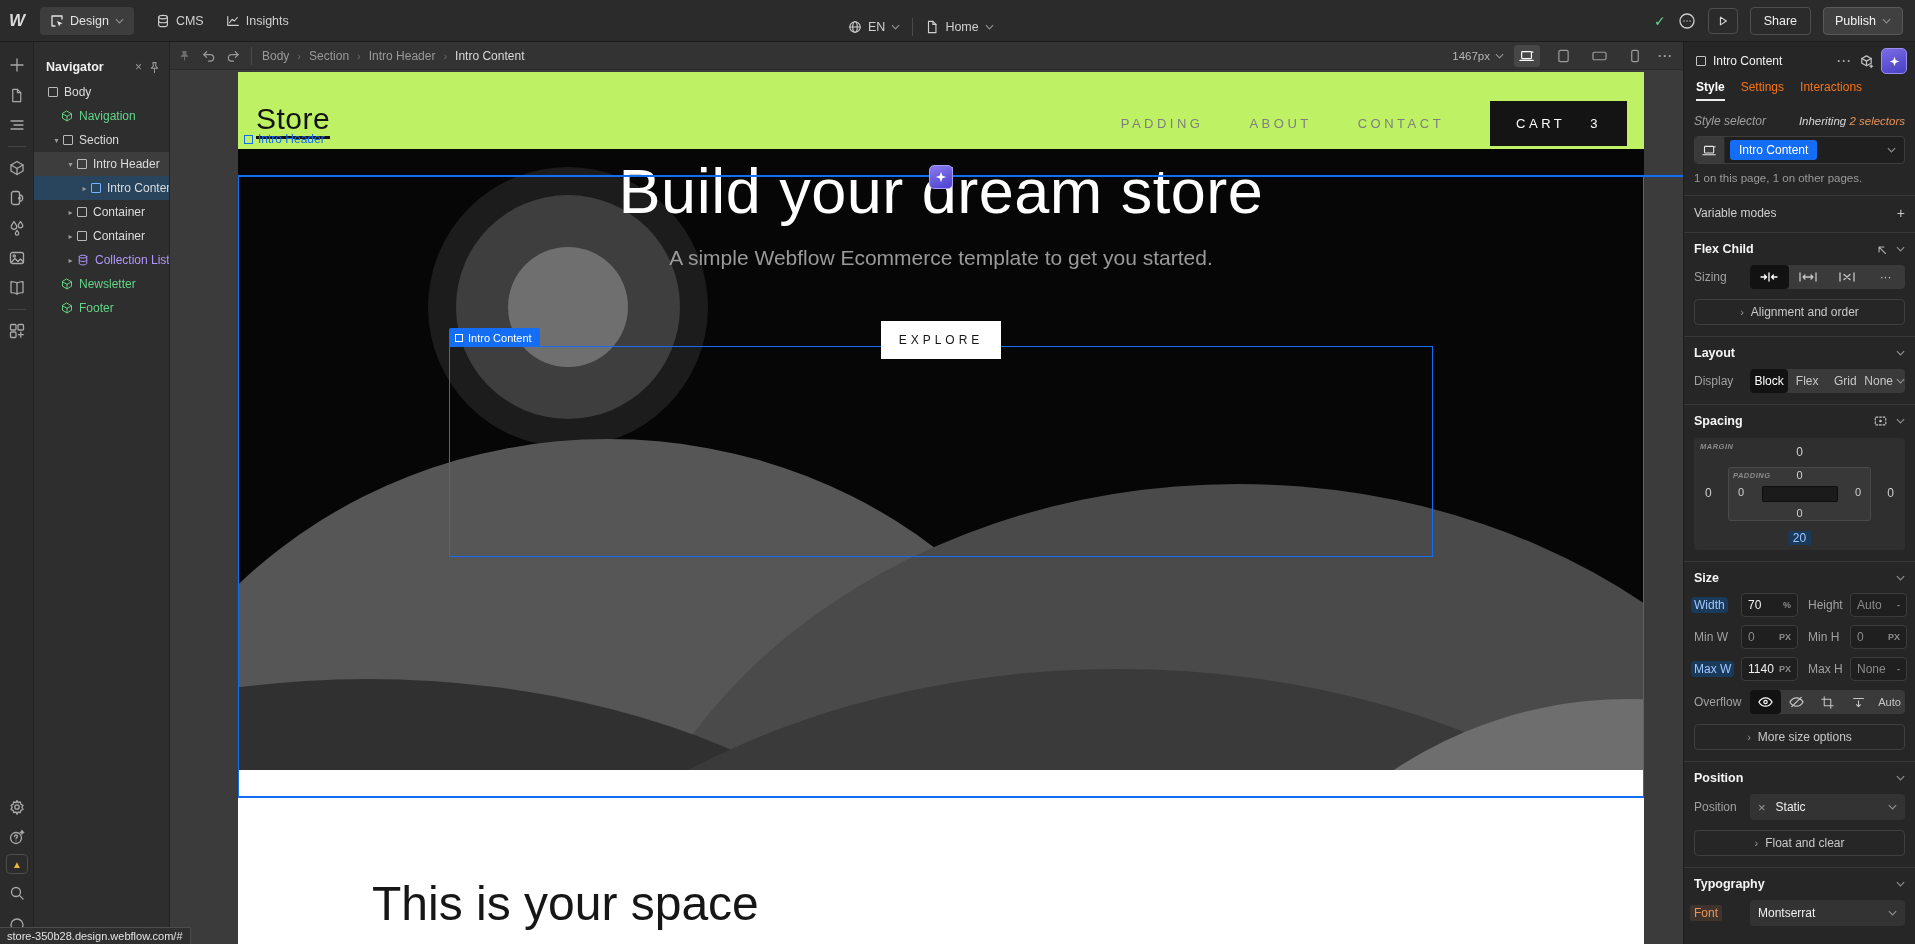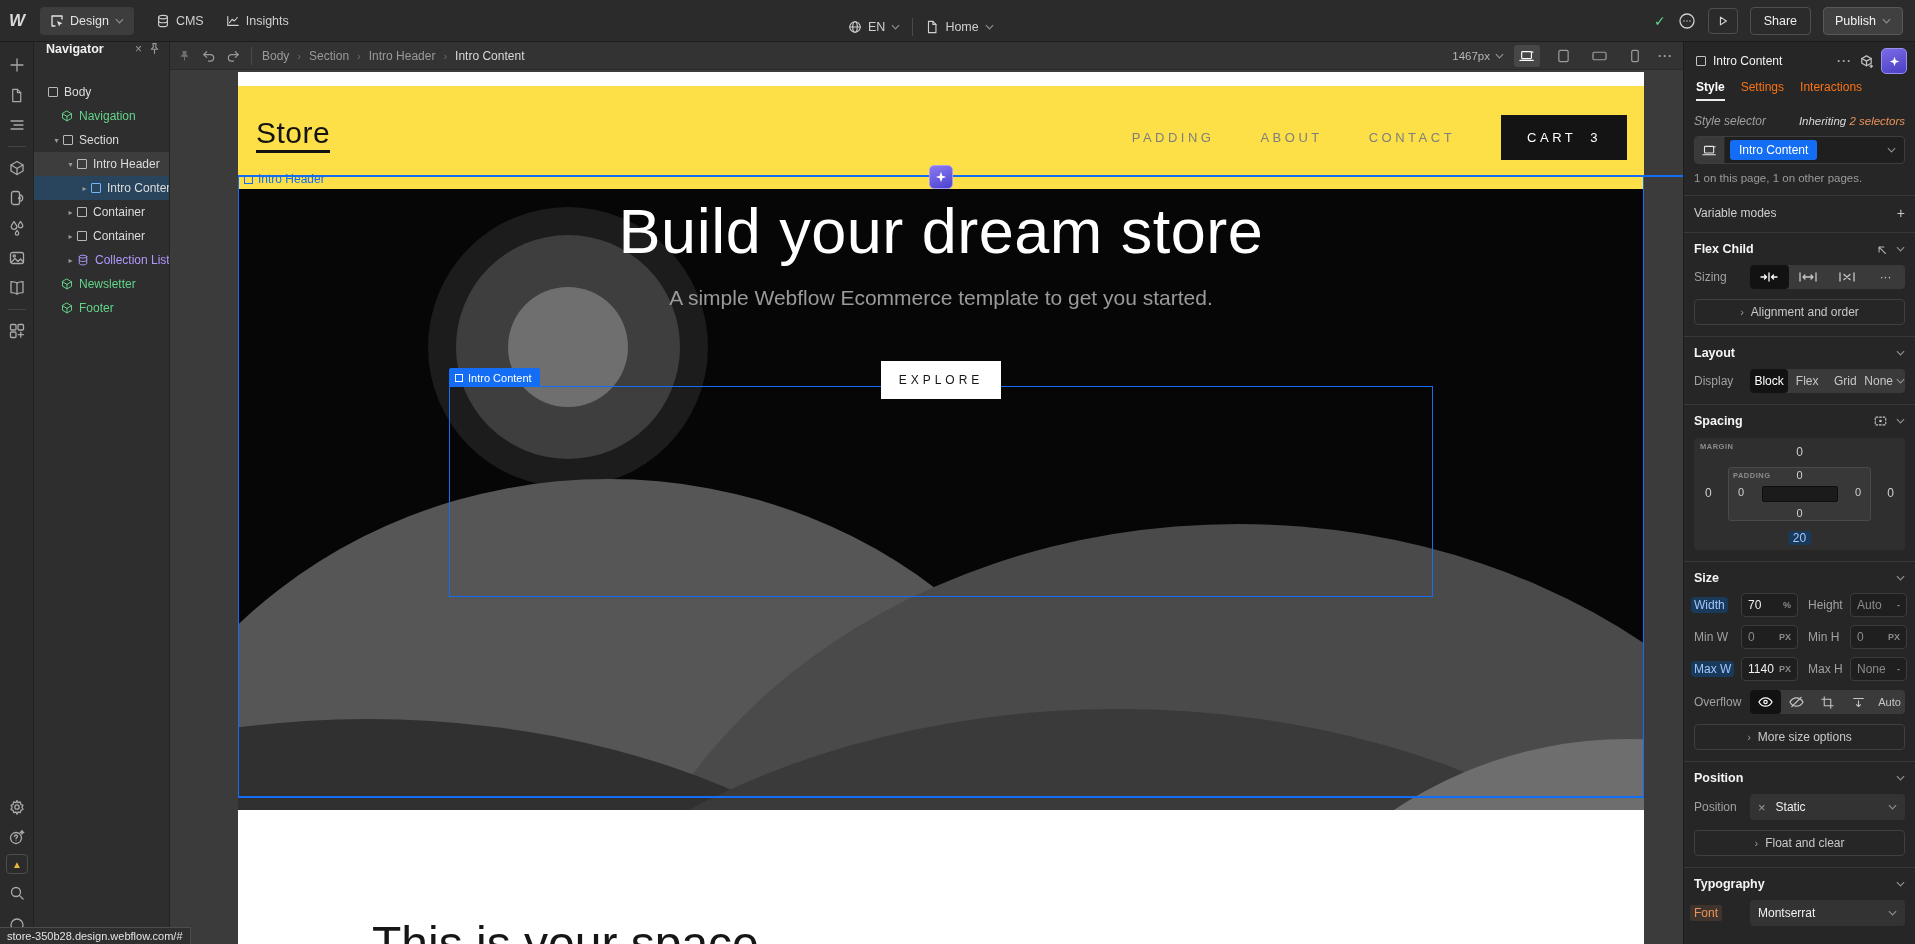--- a/index.html
+++ b/index.html
@@ -29,21 +29,21 @@
 
   
   .iconbar { width:34px; background:#2b2b2b; border-right:1px solid #222; display:flex; flex-direction:column; align-items:center; padding-top:10px; gap:0; position:relative; }
   .ib { width:26px; height:26px; display:flex; align-items:center; justify-content:center; color:#a9a9a9; margin-bottom:4px; }
   .ib-div { width:18px; height:1px; background:#454545; margin:4px 0 8px; }
   .ib-bottom { position:absolute; bottom:8px; left:0; width:34px; display:flex; flex-direction:column; align-items:center; }
   .warn-box { width:22px; height:20px; border:1px solid #4d4d4d; border-radius:4px; display:flex; align-items:center; justify-content:center; color:#e7b73c; font-size:10px; }
 
   
   .navigator { width:136px; background:#2e2e2e; border-right:1px solid #232323; display:flex; flex-direction:column; }
-  .nav-head { height:32px; display:flex; align-items:flex-start; padding:0 8px 0 12px; }
+  .nav-head { height:32px; display:flex; align-items:flex-end; padding:0 8px 0 12px; }
   .nav-title { font-size:12.5px; font-weight:bold; color:#f0f0f0; flex:1; }
   .nav-x { color:#9a9a9a; font-size:12px; padding:0 2px; }
   .tree { padding-top:6px; font-size:12px; color:#dcdcdc; }
   .trow { height:24px; display:flex; align-items:center; white-space:nowrap; overflow:hidden; }
   .trow .tch { width:13px; text-align:center; font-size:8px; color:#9a9a9a; flex:0 0 auto; }
   .trow .sq { width:10px; height:10px; border:1.2px solid #b9b9b9; border-radius:1px; flex:0 0 auto; margin-right:6px; }
   .trow.sel { background:#29455e; }
   .trow.sel .sq { border-color:#74b3ff; }
   .trow.hov { background:#3d3d3d; }
   .green { color:#63d489; } .purple { color:#b197fc; }
@@ -58,25 +58,25 @@
   .csep { color:#6d6d6d; font-size:11px; }
   .ct-right { margin-left:auto; display:flex; align-items:center; gap:10px; }
   .cw { font-size:11.5px; color:#b5b5b5; display:flex; gap:5px; align-items:center; }
   .bp { width:26px; height:22px; border-radius:3px; display:flex; align-items:center; justify-content:center; color:#9d9d9d; }
   .bp.active { background:#474747; color:#fff; }
 
   .canvas-area { flex:1; background:#3b3b3b; position:relative; overflow:hidden; }
   .page { position:absolute; left:68px; top:2px; width:1406px; height:872px; background:#fff; overflow:hidden; }
 
   
-  .site-head { position:relative; height:103px; background:#fde047;margin-top:14px; }
+  .site-head { position:relative; height:77px; background:#bef264; }
   .logo { position:absolute; left:18px; top:30px; font-size:30px; font-weight:500; letter-spacing:.5px; color:#131313; border-bottom:3px solid #131313; padding-bottom:1px; line-height:1.1; }
   .site-nav { position:absolute; right:17px; top:0; height:103px; display:flex; align-items:center; gap:46px; }
   .nav-link { font-size:13px; letter-spacing:3.5px; color:#7e7e7e; }
-  .cart-btn { background:#141414; color:#fff; font-size:13px; letter-spacing:3.5px; padding:15px 26px; display:flex; gap:14px; }
+  .cart-btn { background:#141414; color:#fff; font-size:13px; letter-spacing:3.5px; padding:15px 26px; display:flex; gap:25px; }
   .ih-tag { position:absolute; left:6px; bottom:3px; display:flex; align-items:center; gap:5px; color:#146ef5; font-size:12px; }
   .ih-tag .bsq { width:9px; height:9px; border:1.3px solid #146ef5; }
 
   
   .hero { position:relative; height:621px; background:#060606; overflow:hidden; }
   .hero svg.decor { position:absolute; left:0; top:0; }
   .circ { position:absolute; border-radius:50%; }
   .sel-box { position:absolute; left:211px; top:197px; width:984px; height:211px; border:1px solid #146ef5; z-index:5; }
   .ic-tag { position:absolute; left:-1px; top:-19px; height:19px; background:#146ef5; color:#fff; font-size:11px; display:flex; align-items:center; gap:5px; padding:0 8px 0 6px; border-radius:2px 2px 0 0; }
   .ic-tag .bsq { width:8px; height:8px; border:1.2px solid #fff; }
@@ -124,21 +124,21 @@
   .selector { margin-top:8px; height:28px; background:#1f1f1f; border:1px solid #3d3d3d; border-radius:4px; display:flex; align-items:center; }
   .sel-dev { width:30px; height:100%; background:#3a3a3a; border-right:1px solid #2a2a2a; border-radius:3px 0 0 3px; display:flex; align-items:center; justify-content:center; color:#e8e8e8; }
   .sel-pill { margin-left:5px; background:#146ef5; color:#fff; border-radius:3px; padding:3px 9px; font-size:12px; }
   .selector .chev { margin-left:auto; margin-right:8px; }
   .usage { margin-top:8px; color:#9a9a9a; font-size:11.5px; }
   .vm-row { display:flex; align-items:center; }
   .vm-row .plus { margin-left:auto; color:#c9c9c9; font-size:14px; }
 
   
   .spacing-box { position:relative; margin-top:10px; height:112px; background:#2f2f2f; border-radius:4px; color:#d0d0d0; }
-  .sp-tag { position:absolute; font-size:7.5px; font-weight:bold; letter-spacing:.5px; color:#8c8c8c; }
+  .sp-tag { position:absolute; font-size:7.5px; font-weight:bold; letter-spacing:.5px; color:#8c8c8c;font-style:italic; }
   .sp-v { position:absolute; font-size:12px; color:#d0d0d0; }
   .pad-box { position:absolute; left:34px; right:34px; top:29px; bottom:29px; background:#383838; border:1px solid #4a4a4a; border-radius:3px; }
   .core { position:absolute; left:50%; top:50%; transform:translate(-50%,-50%); width:76px; height:16px; background:#1b1b1b; border:1px solid #0e0e0e; border-radius:2px; }
   .chip-blue { color:#9ec7ff; background:#1a3a5c; border-radius:2px; padding:0 5px; }
 
   
   .srow { display:flex; align-items:center; gap:5px; margin-top:8px; }
   .srow .sl { width:42px; color:#a0a0a0; flex:0 0 auto; }
   .srow .sl .hl { color:#9ec7ff; background:#1a3a5c; border-radius:4px; padding:1px 3px; margin-left:-3px; }
   .inp { width:57px; height:24px; background:#1f1f1f; border:1px solid #3c3c3c; border-radius:4px; display:flex; align-items:center; justify-content:space-between; padding:0 6px; flex:0 0 auto; }

